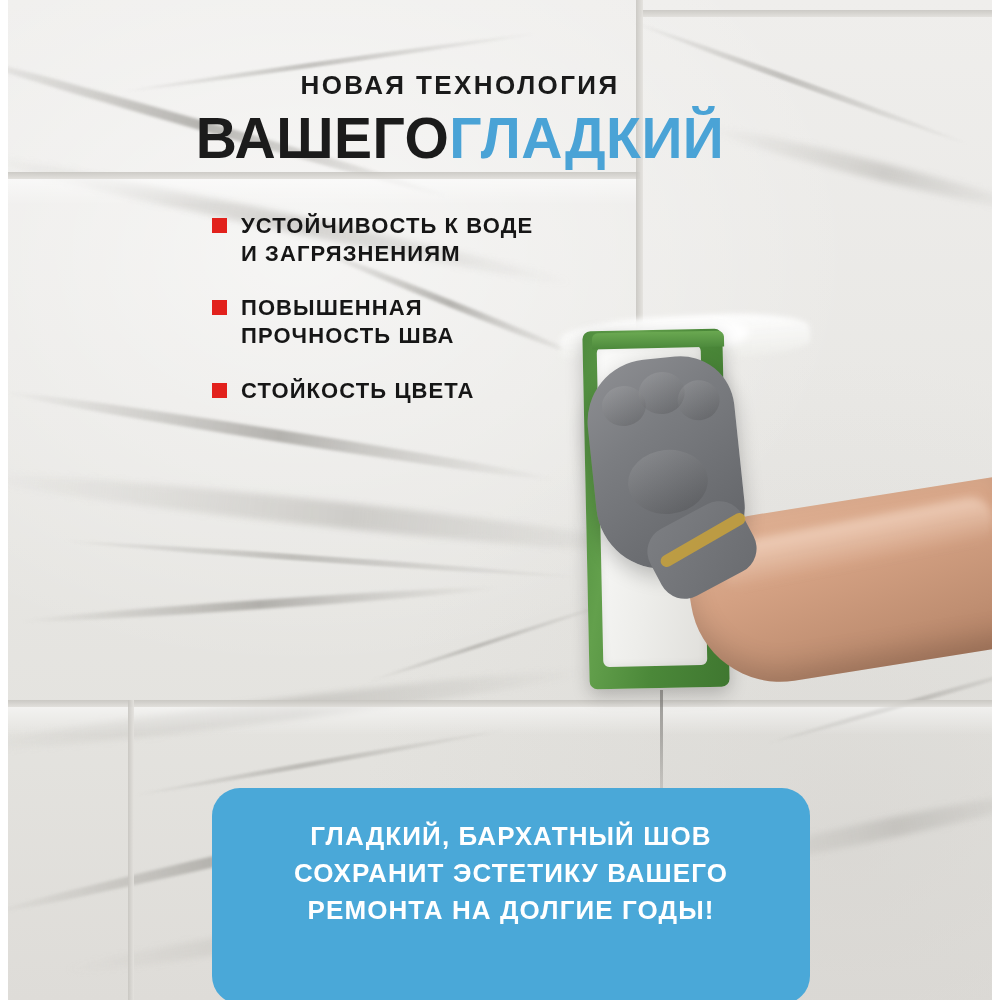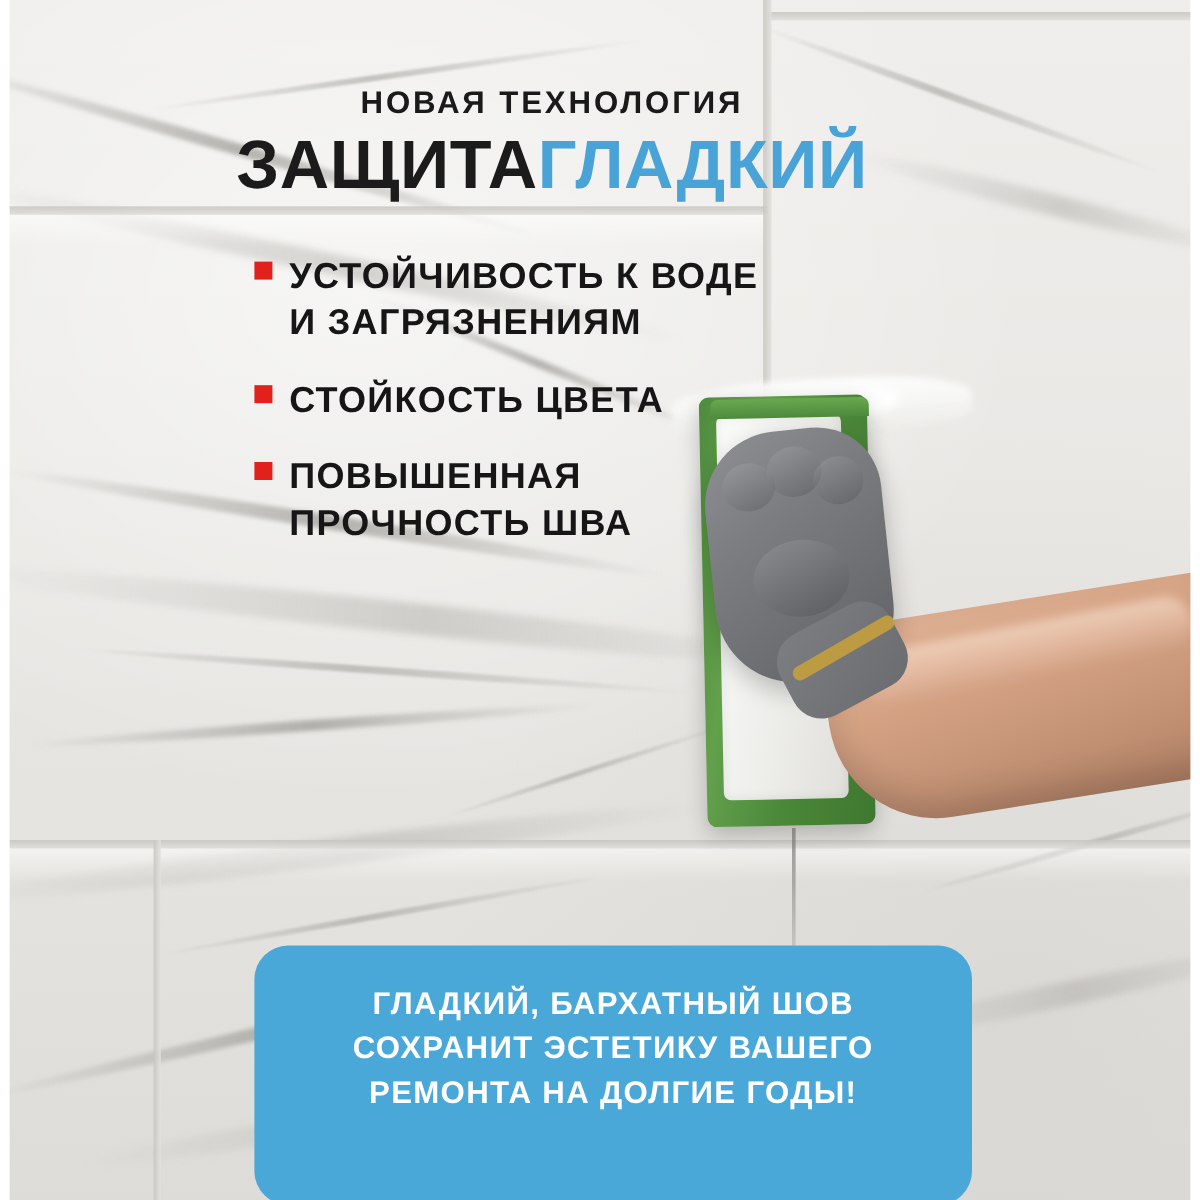--- a/index.html
+++ b/index.html
@@ -133,21 +133,21 @@
   }
   .bullet-marker {
     width: 15px;
     height: 15px;
     background: #e2211c;
     margin-top: 6px;
     margin-right: 14px;
     flex: 0 0 auto;
   }
   .bullet-text {
-    font-size: 30px;
+    font-size: 22px;
     font-weight: 800;
     letter-spacing: 1.1px;
     line-height: 1.28;
     color: #161616;
     white-space: pre-line;
   }
 
   
   .banner {
     position: absolute;
@@ -368,37 +368,37 @@
       <div class="glove-knuckle" style="left:34px; top:92px; width:80px; height:64px;"></div>
     </div>
     <div class="glove-cuff"></div>
     <div class="glove-cuff-band"></div>
 
     <div class="grout-seam"></div>
   </div>
 
   <div class="headline-wrap">
     <div class="eyebrow">НОВАЯ ТЕХНОЛОГИЯ</div>
-    <div class="title"><span class="dark">ЗАЩИТА</span><span>ГЛАДКИЙ</span></div>
+    <div class="title"><span class="dark">ВАШЕГО</span><span>ГЛАДКИЙ</span></div>
   </div>
 
   <div class="bullets">
     <div class="bullet">
       <span class="bullet-marker"></span>
       <span class="bullet-text">УСТОЙЧИВОСТЬ К ВОДЕ
 И ЗАГРЯЗНЕНИЯМ</span>
     </div>
     <div class="bullet">
       <span class="bullet-marker"></span>
-      <span class="bullet-text">СТОЙКОСТЬ ЦВЕТА</span>
+      <span class="bullet-text">ПОВЫШЕННАЯ
+ПРОЧНОСТЬ ШВА</span>
     </div>
     <div class="bullet">
       <span class="bullet-marker"></span>
-      <span class="bullet-text">ПОВЫШЕННАЯ
-ПРОЧНОСТЬ ШВА</span>
+      <span class="bullet-text">СТОЙКОСТЬ ЦВЕТА</span>
     </div>
   </div>
 
   <div class="banner">
     <div class="banner-text">ГЛАДКИЙ, БАРХАТНЫЙ ШОВ
 СОХРАНИТ ЭСТЕТИКУ ВАШЕГО
 РЕМОНТА НА ДОЛГИЕ ГОДЫ!</div>
   </div>
 
   <div class="margin-left"></div>

